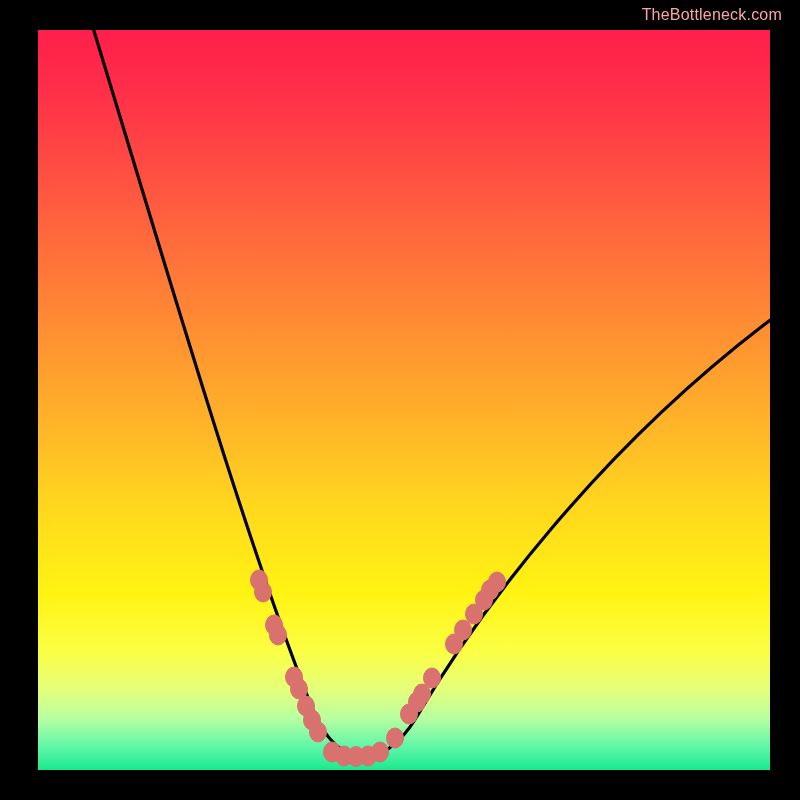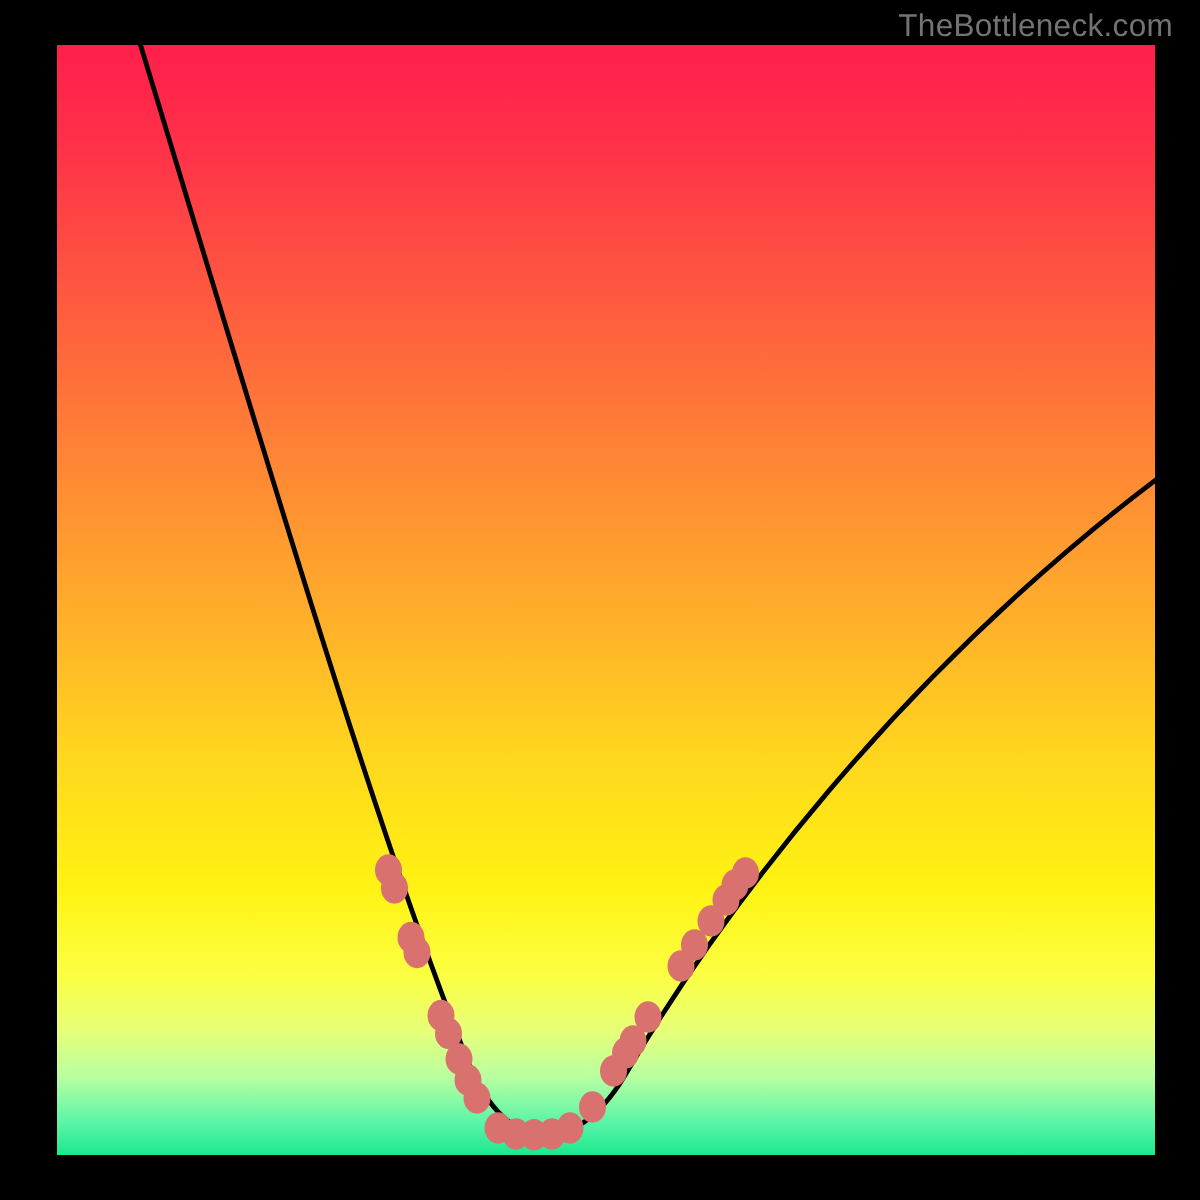--- a/index.html
+++ b/index.html
@@ -45,22 +45,22 @@
       #e5ff7a 89%,
       #b8ffa0 93%,
       #5cf5a8 97%,
       #1ae98e 100%
     );
   }
   .watermark {
     position: absolute;
     top: 6px;
     right: 18px;
-    color: #737373;
-    font-size: 21px;
+    color: #fca5a5;
+    font-size: 16px;
     font-weight: 500;
     letter-spacing: 0.2px;
   }
   svg.curve-layer {
     position: absolute;
     left: 0;
     top: 0;
     width: 100%;
     height: 100%;
     overflow: visible;

